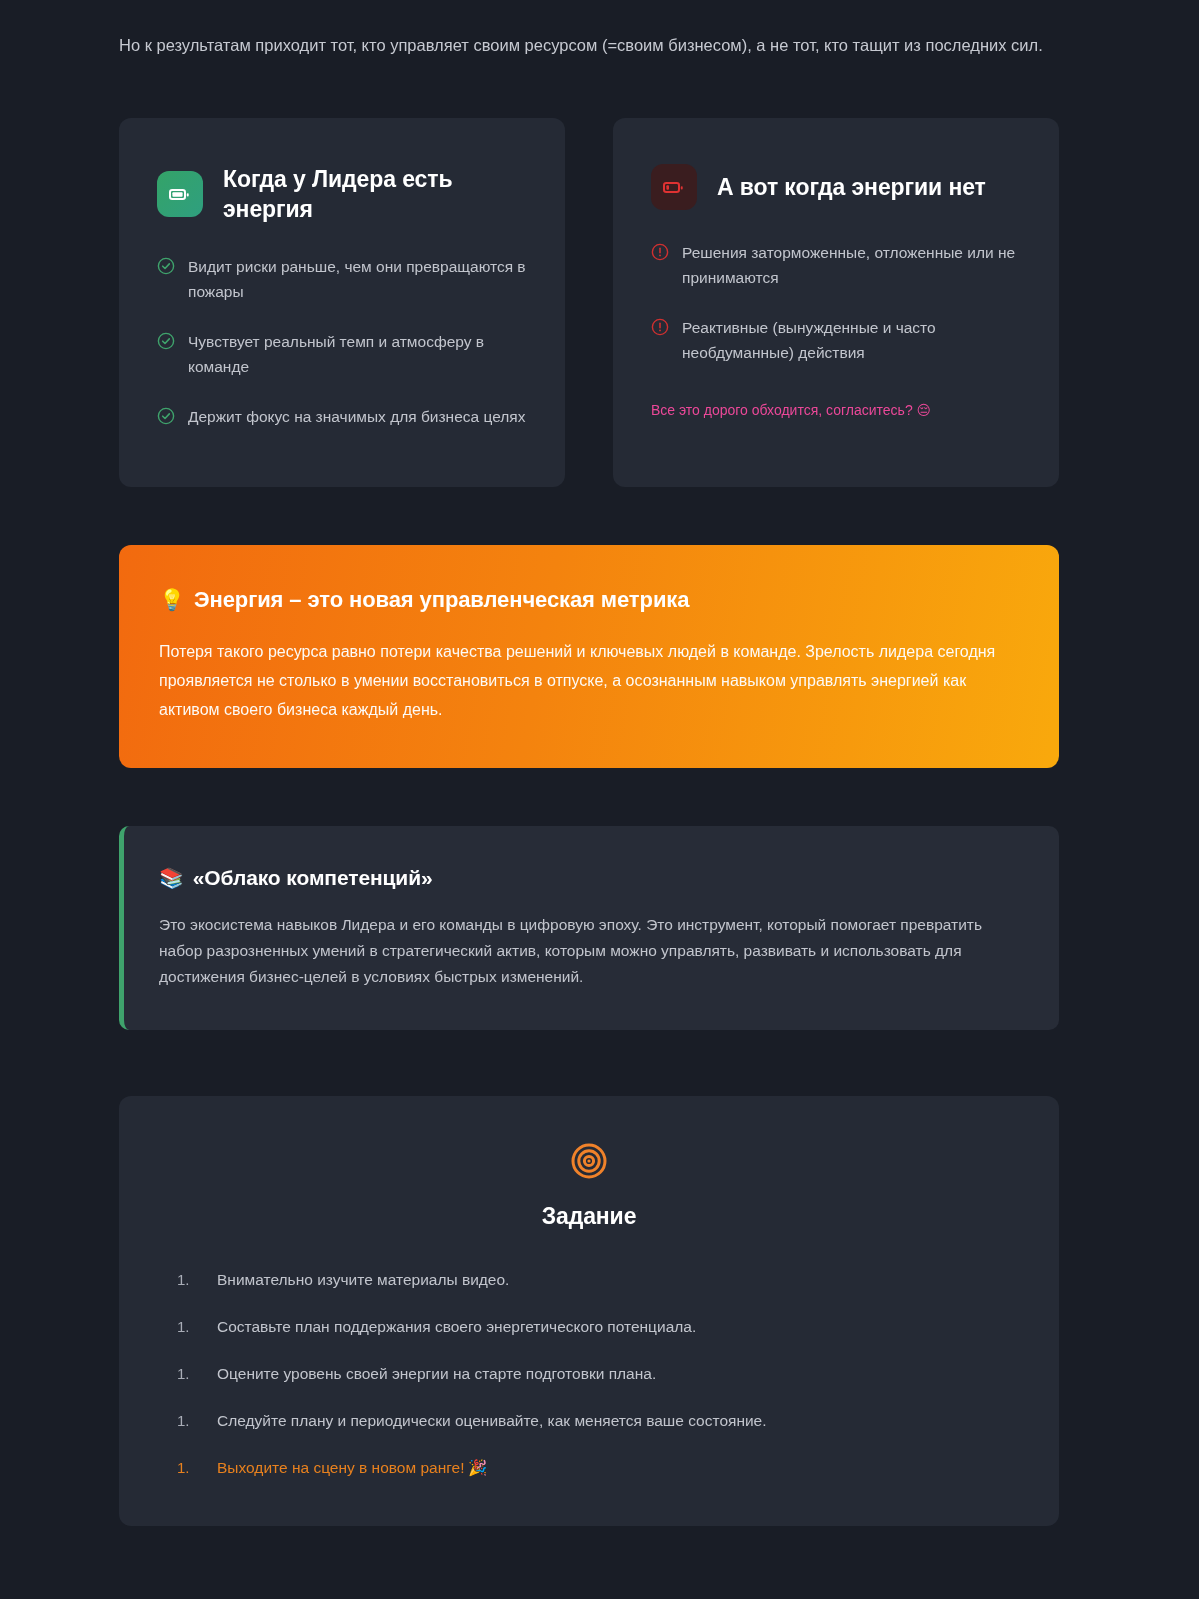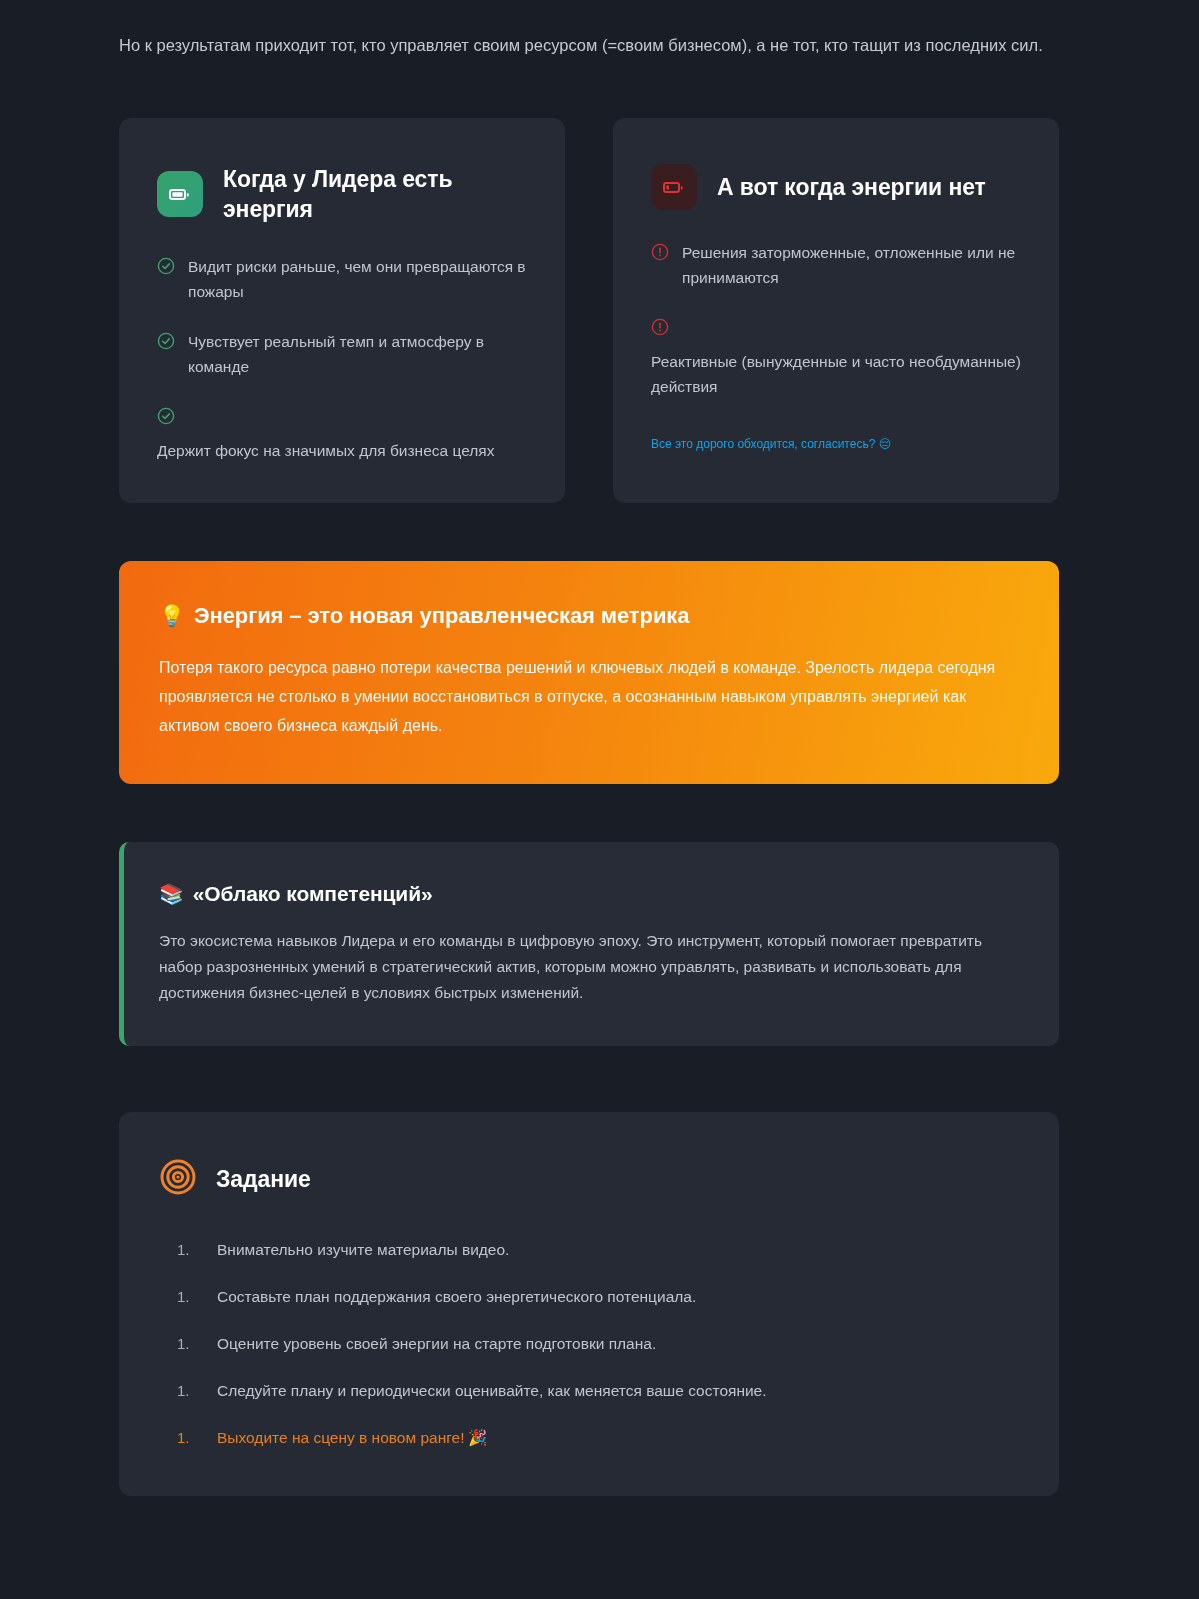--- a/index.html
+++ b/index.html
@@ -96,38 +96,38 @@
     letter-spacing: -0.1px;
   }
 
   .bullets { list-style: none; }
   .bullets li {
     display: flex;
     align-items: flex-start;
     gap: 13px;
     margin-bottom: 25px;
   }
-  .bullets li:last-child { margin-bottom: 0; flex-direction: column; }
+  .bullets li:last-child { margin-bottom: 0; }
   .bullet-icon {
     flex: 0 0 18px;
     width: 18px;
     height: 18px;
     margin-top: 3px;
   }
   .bullet-text {
     font-size: 15.5px;
     line-height: 25px;
     color: #c2c5cd;
   }
 
   .card-note {
     margin-top: 34px;
-    font-size: 12px;
+    font-size: 14px;
     line-height: 22px;
-    color: #0ea5e9;
+    color: #ec4899;
   }
 
   
   .banner {
     margin-top: 58px;
     border-radius: 12px;
     background: linear-gradient(100deg, #f26a0f 0%, #f4830e 45%, #f9a90c 100%);
     padding: 42px 40px 44px 40px;
     min-height: 217px;
   }
@@ -180,20 +180,21 @@
     background: #252a35;
     border-radius: 12px;
     padding: 46px 40px 46px 40px;
     min-height: 335px;
   }
   .task-head {
     display: flex;
     align-items: center;
     gap: 19px;
     margin-bottom: 38px;
+    flex-direction: column;
   }
   .task-title {
     font-size: 23px;
     font-weight: 700;
     color: #ffffff;
     letter-spacing: -0.1px;
   }
   .task-list { list-style: none; }
   .task-list li {
     display: flex;

